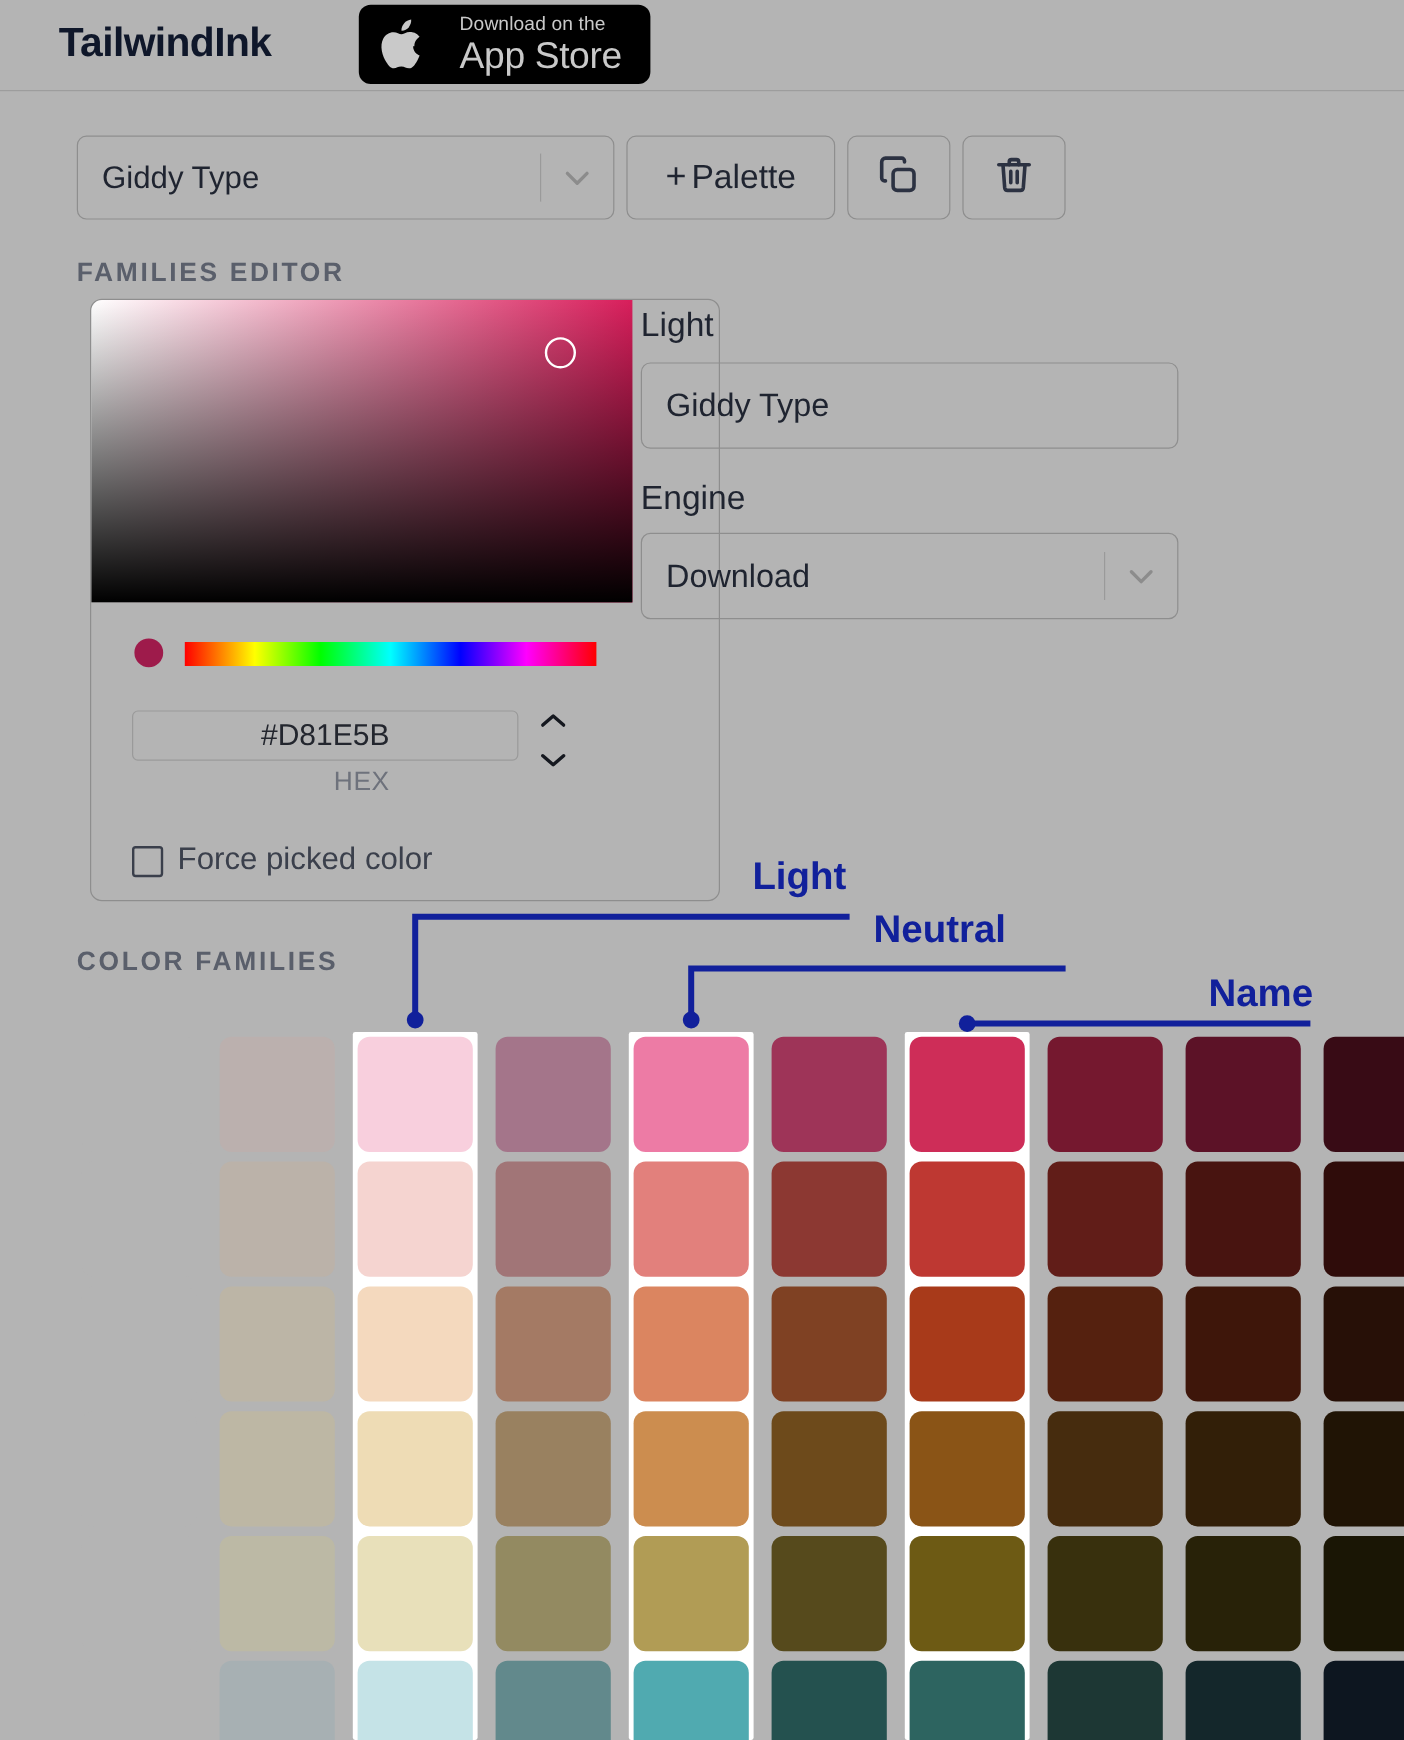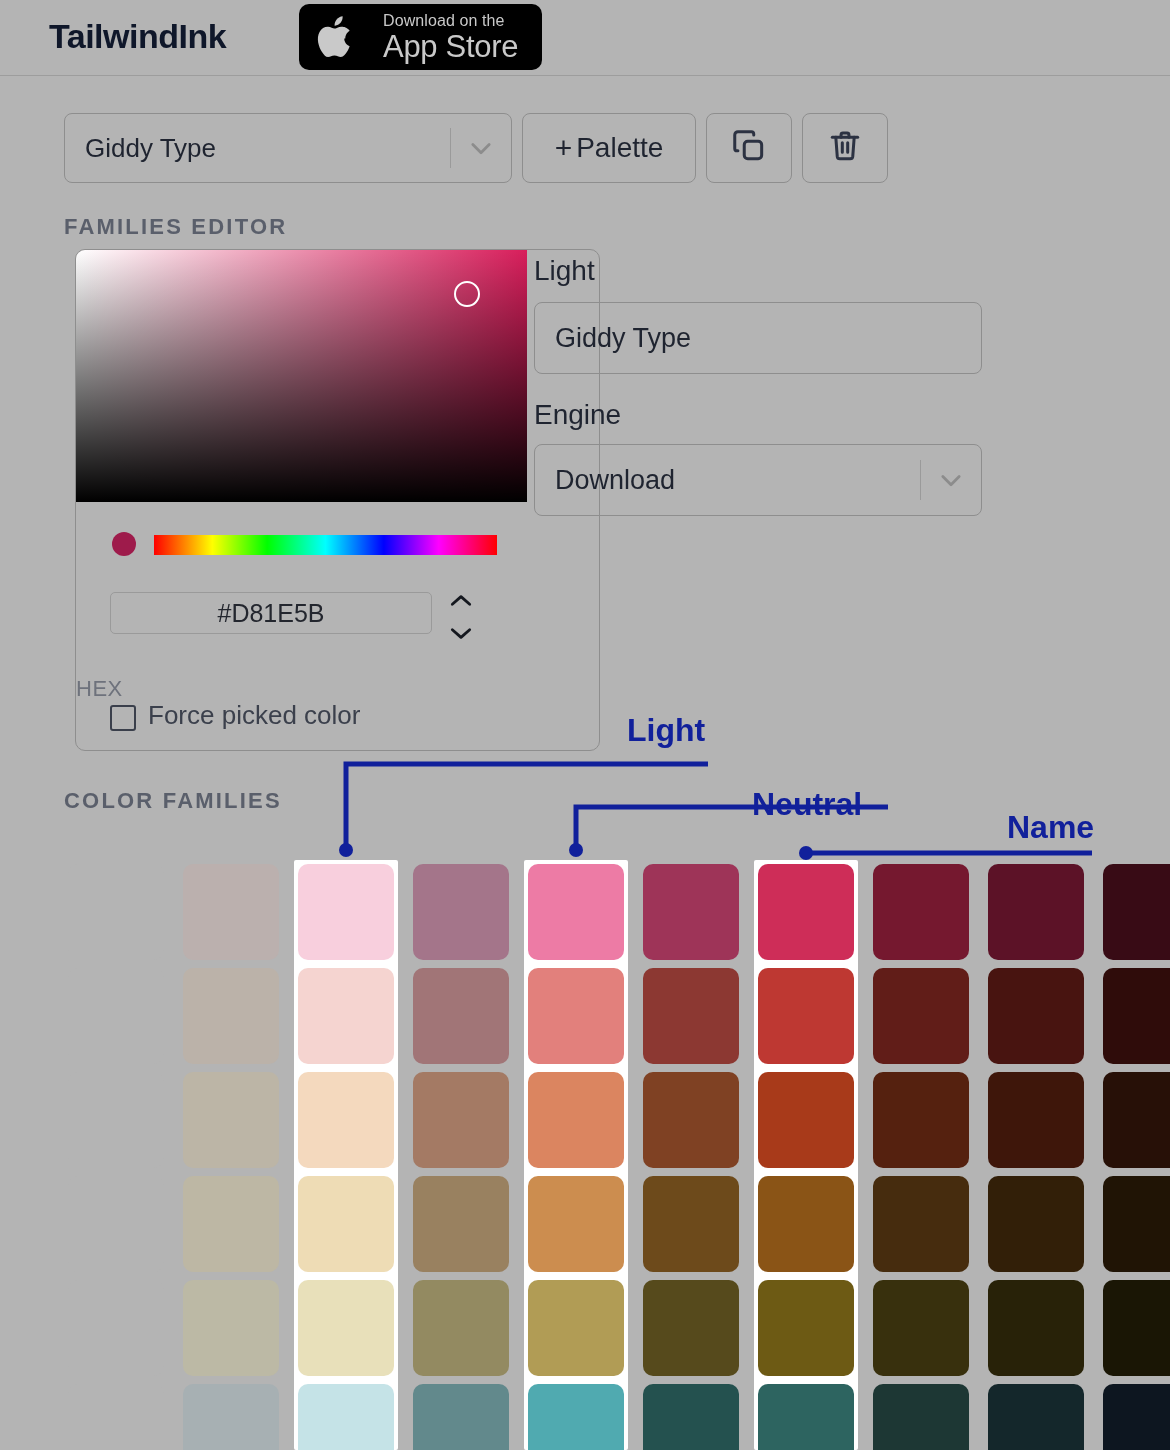--- a/index.html
+++ b/index.html
@@ -94,21 +94,21 @@
     text-align: center; font-size: 25px; color: #23262e;
     font-family: "Liberation Sans", sans-serif;
   }
   .stepper {
     position: absolute; left: 366px; top: 1px; width: 38px; height: 48px;
     display: flex; flex-direction: column; align-items: center; justify-content: space-between;
     cursor: pointer;
   }
   .stepper svg { width: 26px; height: 16px; }
   .hex-caption {
-    position: absolute; left: 0; top: 426px; width: 451px; 
+    position: absolute; left: 0; top: 388px; width: 451px; text-align: center;
     font-size: 22px; color: #6e727c; letter-spacing: 0.5px;
   }
   .force-row {
     position: absolute; left: 34px; top: 450px; display: flex; align-items: flex-end; gap: 12px;
     cursor: pointer;
   }
   .checkbox { width: 26px; height: 26px; border: 2px solid #3a3f4b; border-radius: 3px; }
   .force-label { font-size: 26px; color: #3b404c; }
 
   
@@ -129,21 +129,21 @@
   }
   .engine-select .sel-val { flex: 1; padding-left: 20px; font-size: 27px; color: #1f2430; }
 
   
   .annot-svg { position: absolute; left: 0; top: 0; width: 1170px; height: 1450px; pointer-events: none; }
   .annot-label {
     position: absolute; color: #11209b; font-size: 32px; font-weight: 700;
     font-family: "Liberation Sans", sans-serif;
   }
   #annot-light { left: 627px; top: 712px; }
-  #annot-neutral { left: 752px; top: 756px; margin-top: 30px; }
+  #annot-neutral { left: 728px; top: 756px; }
   #annot-dark { left: 1007px; top: 809px; }
 
   
   .grid-wrap { position: absolute; left: 64px; top: 860px; width: 1032px; }
   .col-highlight {
     position: absolute; top: 0; width: 104px; height: 590px;
     background: #ffffff; border-radius: 2px;
   }
   .grid {
     position: relative;

